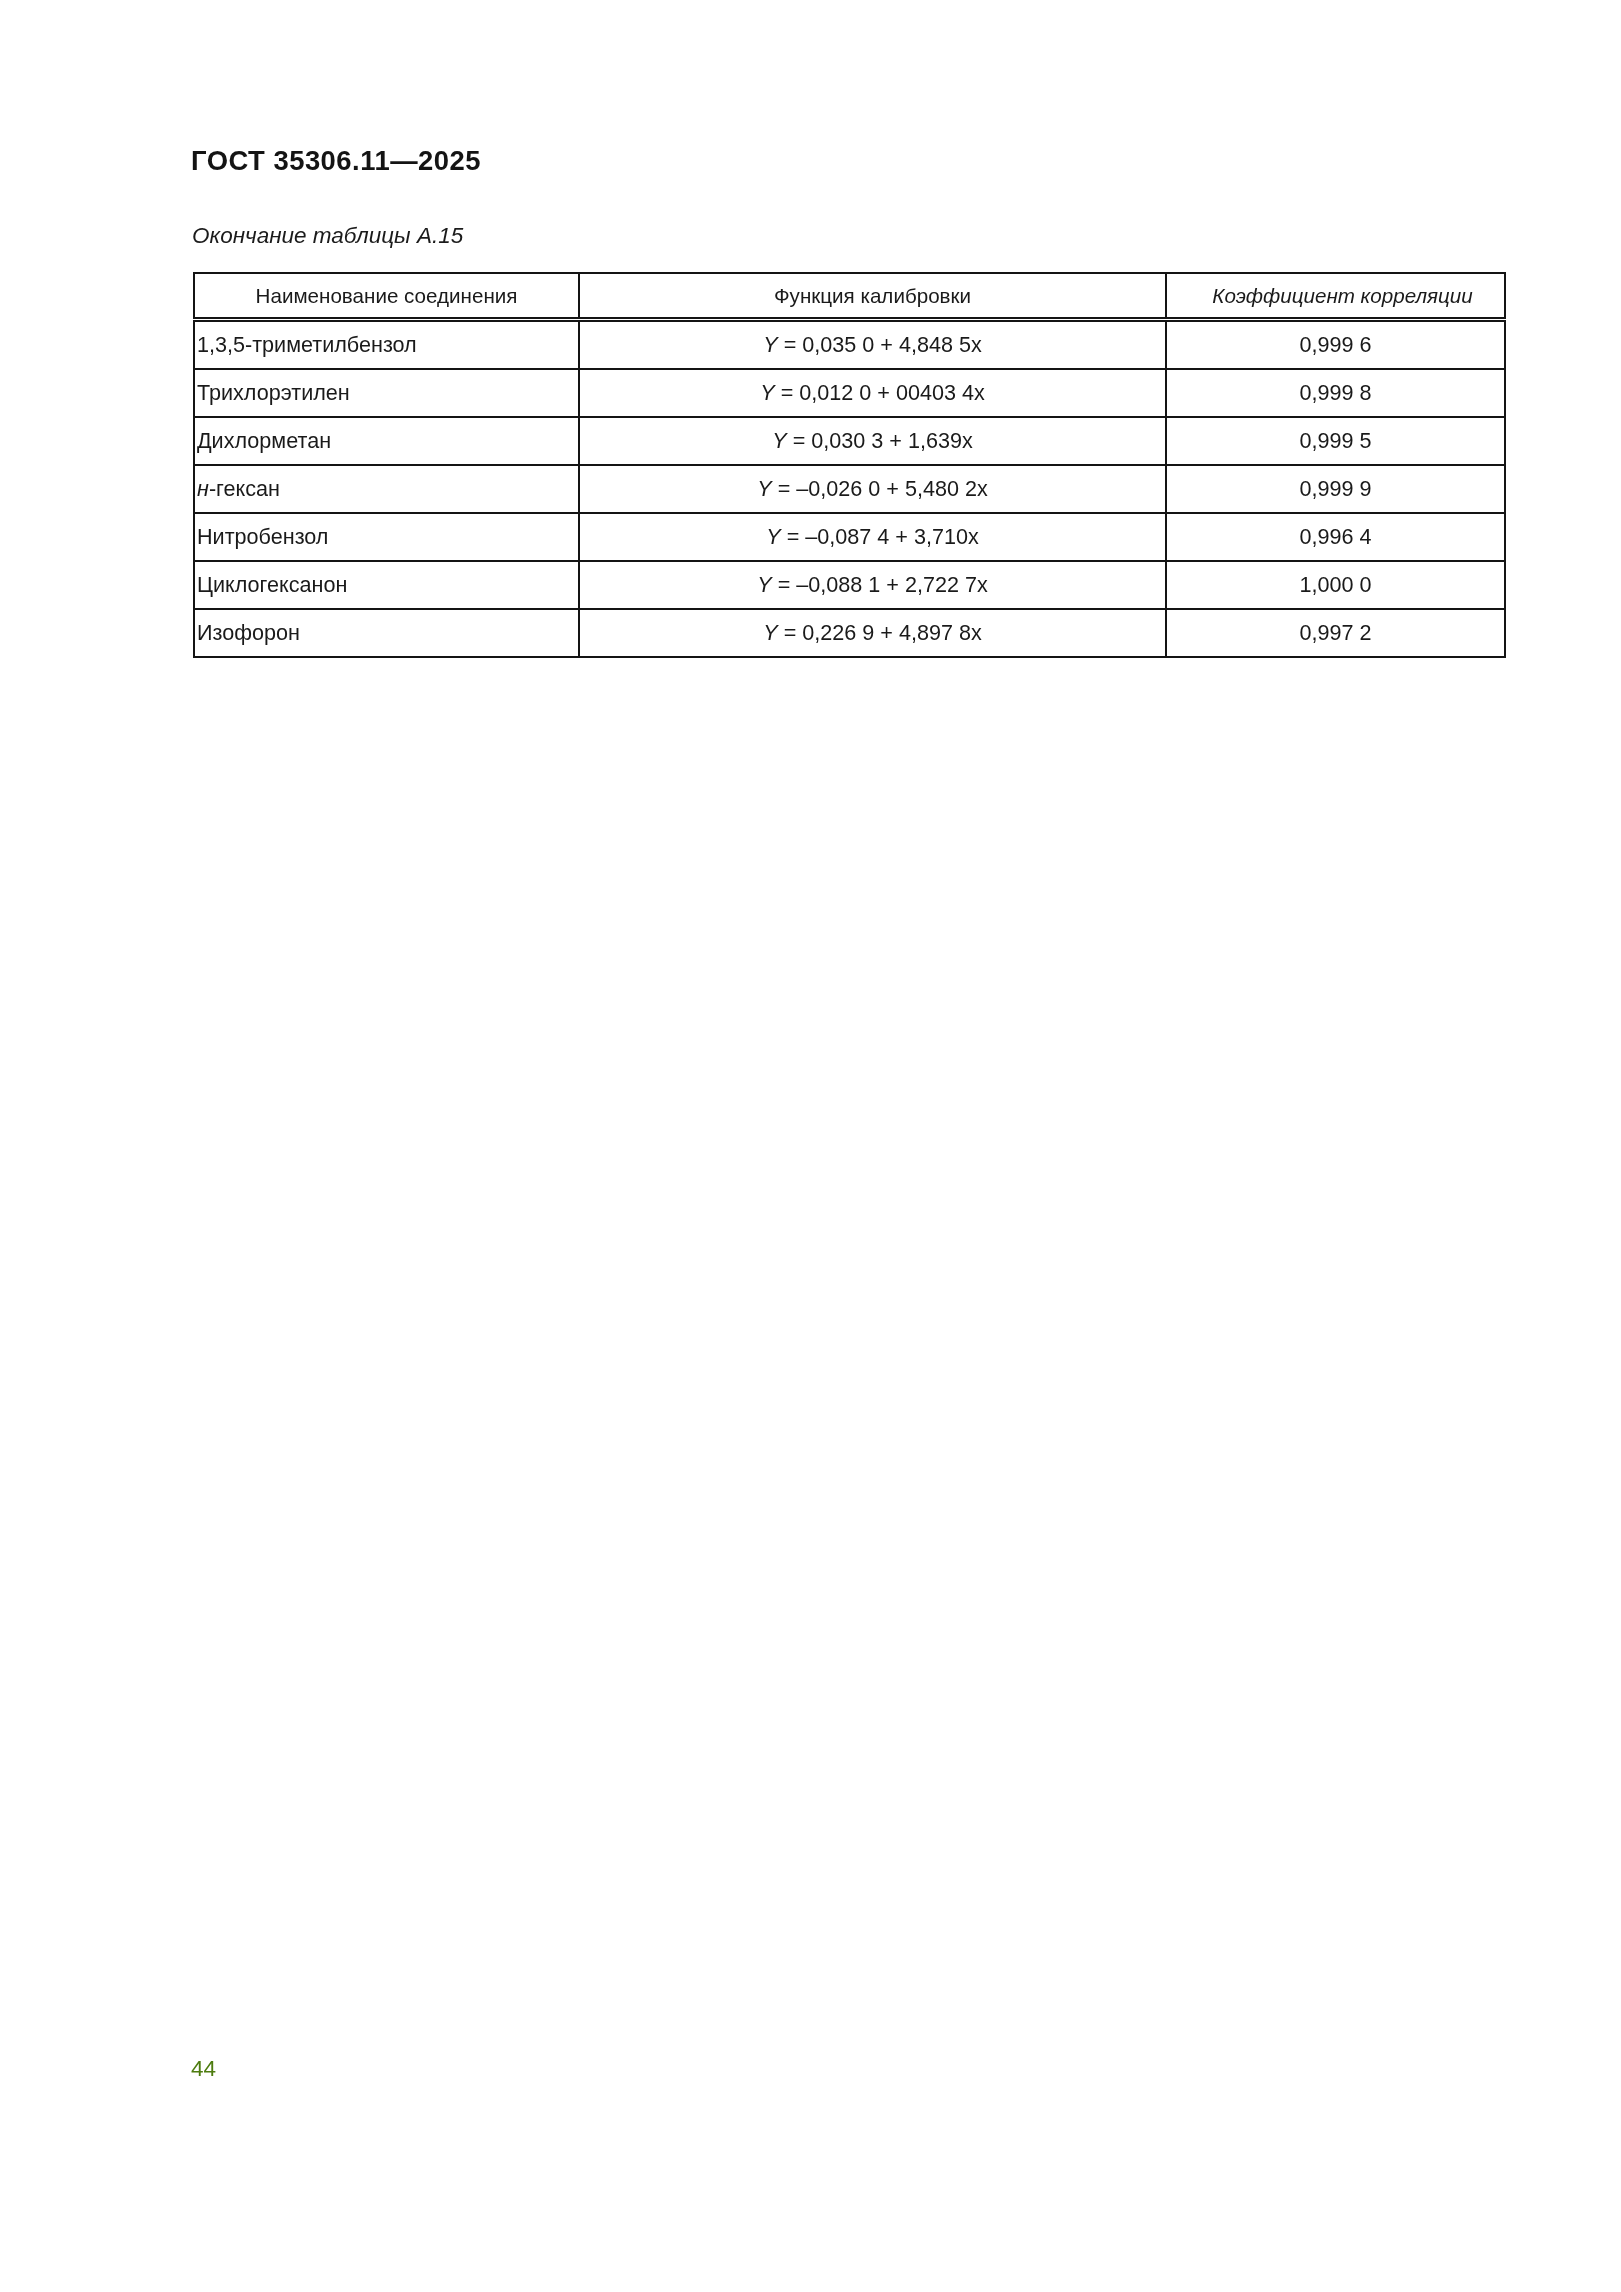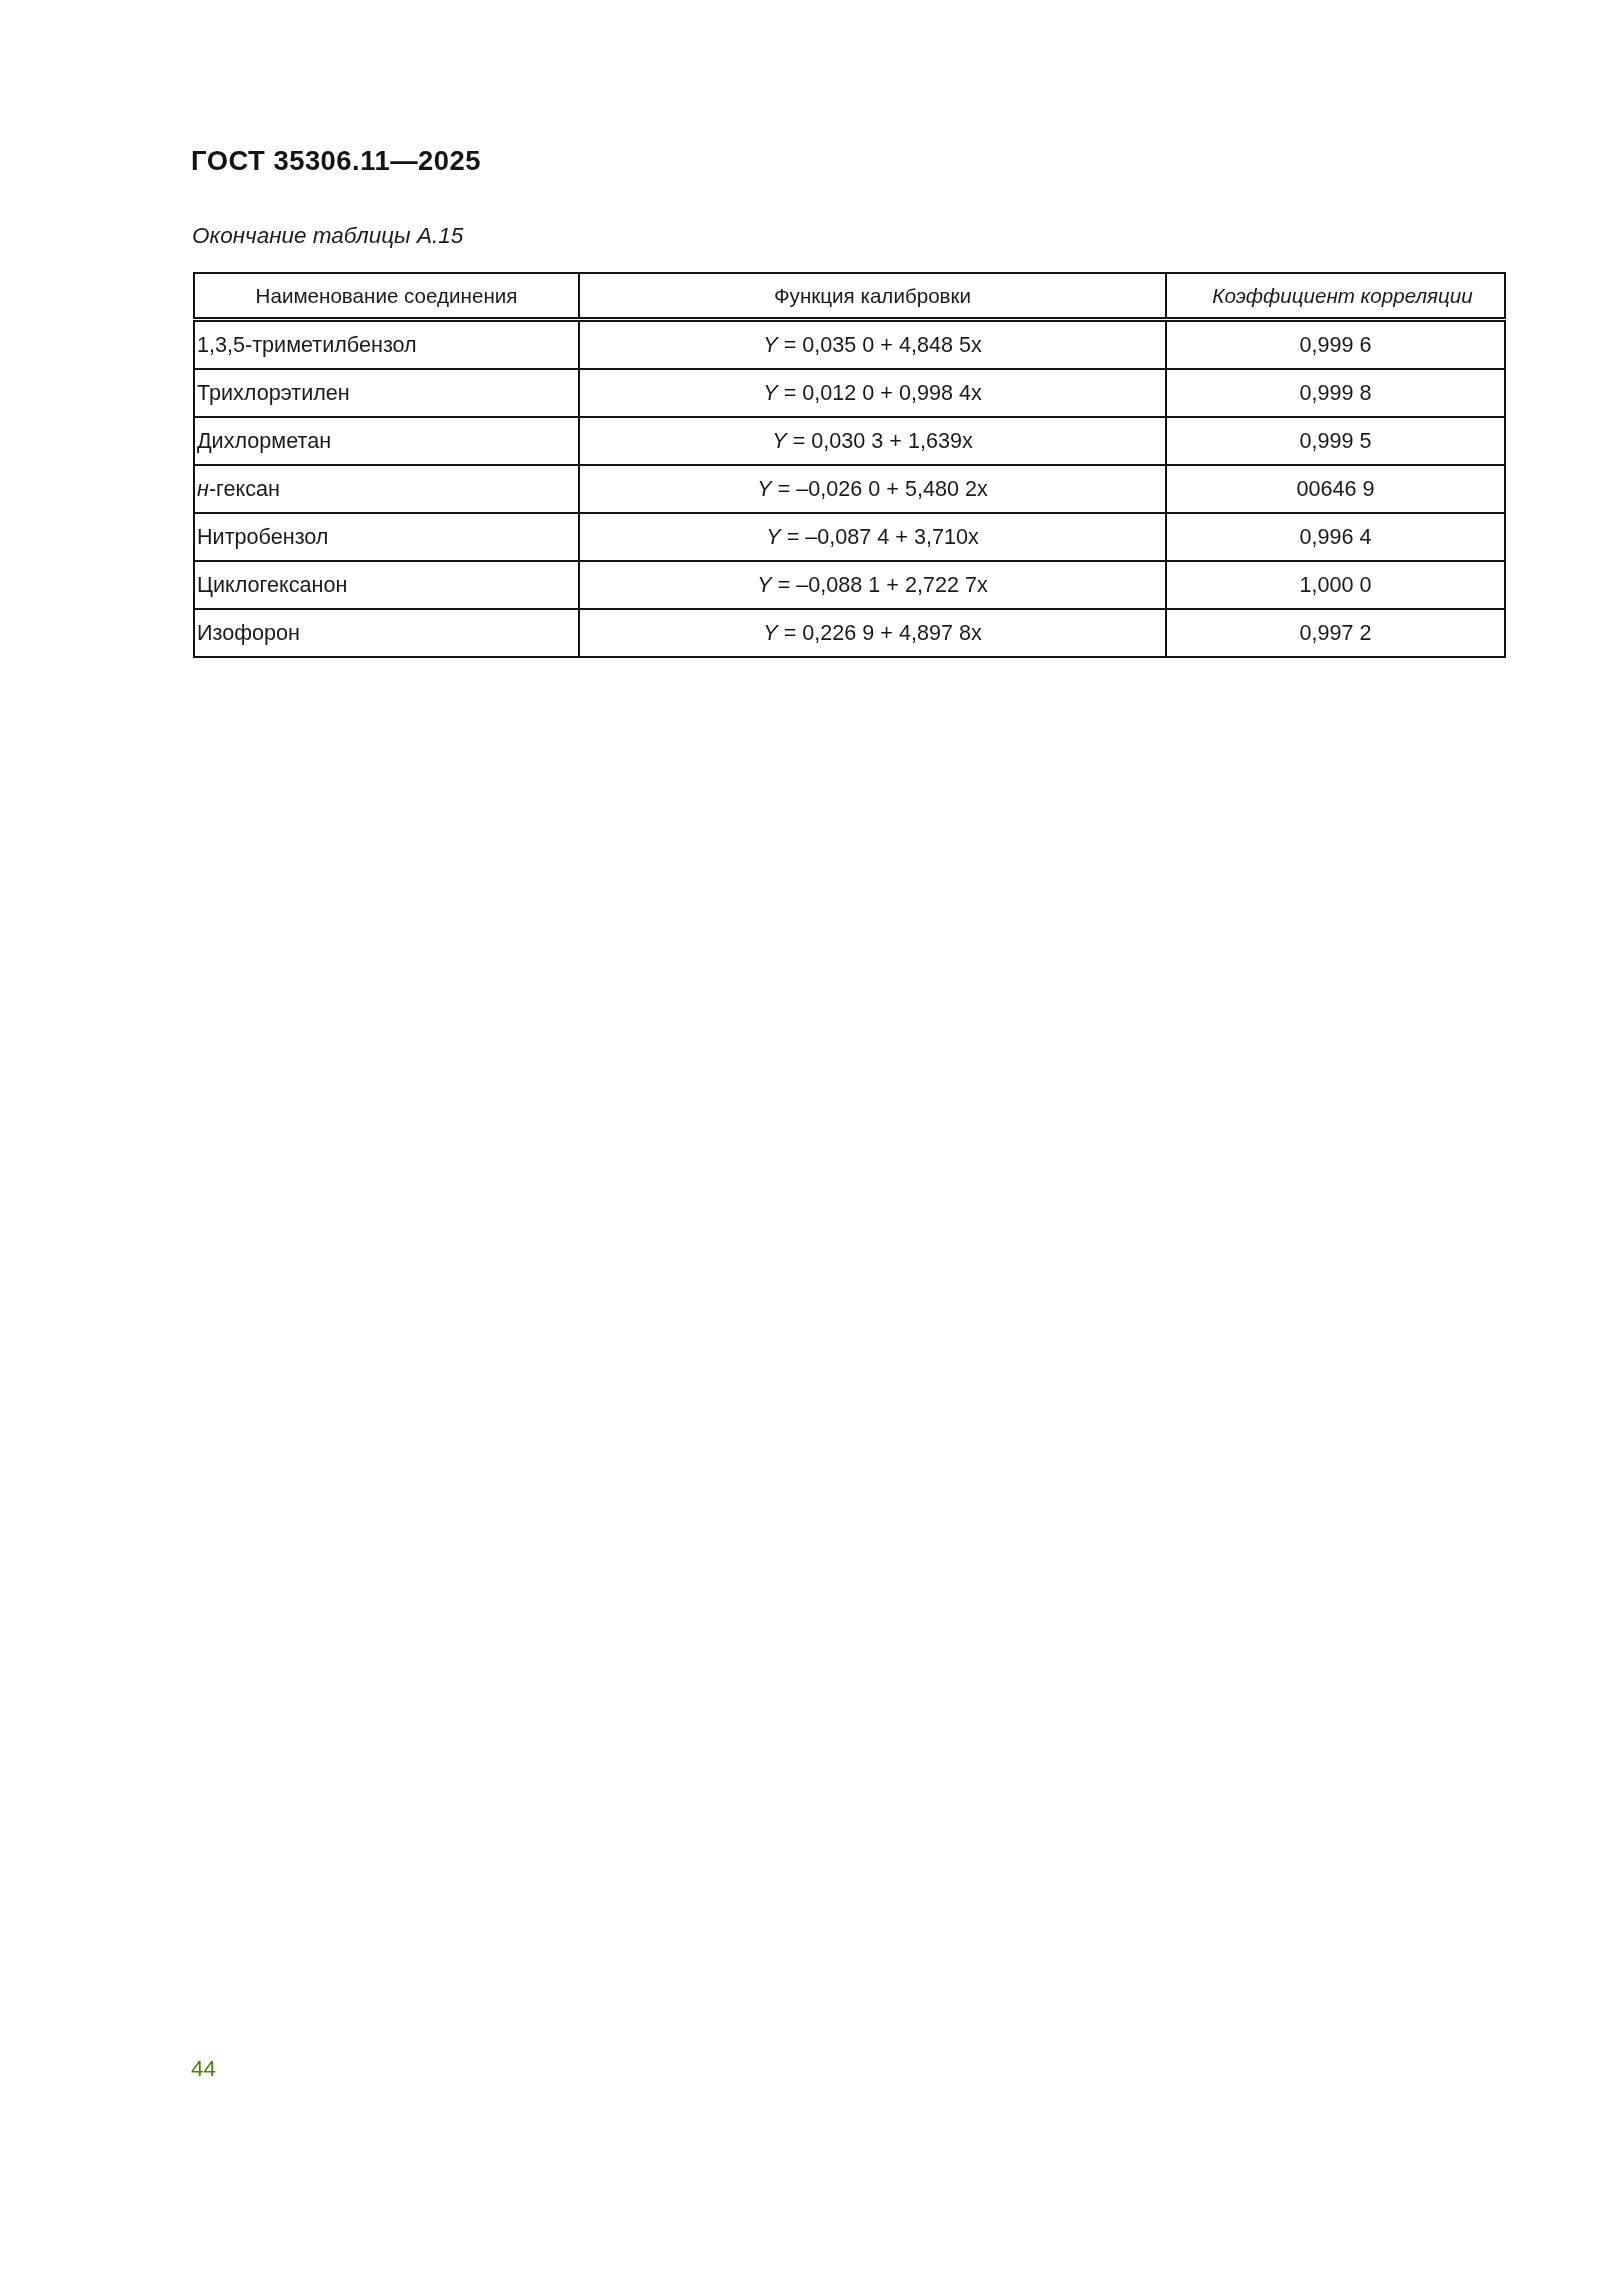--- a/index.html
+++ b/index.html
@@ -108,32 +108,32 @@
       </tr>
     </thead>
     <tbody id="table-body">
         <tr>
           <td class="cell-name"><span class="name-italic"></span><span>1,3,5-триметилбензол</span></td>
           <td class="cell-func"><span class="formula-var">Y</span><span> = 0,035 0 + 4,848 5x</span></td>
           <td class="cell-corr">0,999 6</td>
         </tr>
         <tr>
           <td class="cell-name"><span class="name-italic"></span><span>Трихлорэтилен</span></td>
-          <td class="cell-func"><span class="formula-var">Y</span><span> = 0,012 0 + 0,998 4x</span></td>
+          <td class="cell-func"><span class="formula-var">Y</span><span> = 0,012 0 + 00403 4x</span></td>
           <td class="cell-corr">0,999 8</td>
         </tr>
         <tr>
           <td class="cell-name"><span class="name-italic"></span><span>Дихлорметан</span></td>
           <td class="cell-func"><span class="formula-var">Y</span><span> = 0,030 3 + 1,639x</span></td>
           <td class="cell-corr">0,999 5</td>
         </tr>
         <tr>
           <td class="cell-name"><span class="name-italic">н</span><span>-гексан</span></td>
           <td class="cell-func"><span class="formula-var">Y</span><span> = –0,026 0 + 5,480 2x</span></td>
-          <td class="cell-corr">00646 9</td>
+          <td class="cell-corr">0,999 9</td>
         </tr>
         <tr>
           <td class="cell-name"><span class="name-italic"></span><span>Нитробензол</span></td>
           <td class="cell-func"><span class="formula-var">Y</span><span> = –0,087 4 + 3,710x</span></td>
           <td class="cell-corr">0,996 4</td>
         </tr>
         <tr>
           <td class="cell-name"><span class="name-italic"></span><span>Циклогексанон</span></td>
           <td class="cell-func"><span class="formula-var">Y</span><span> = –0,088 1 + 2,722 7x</span></td>
           <td class="cell-corr">1,000 0</td>

